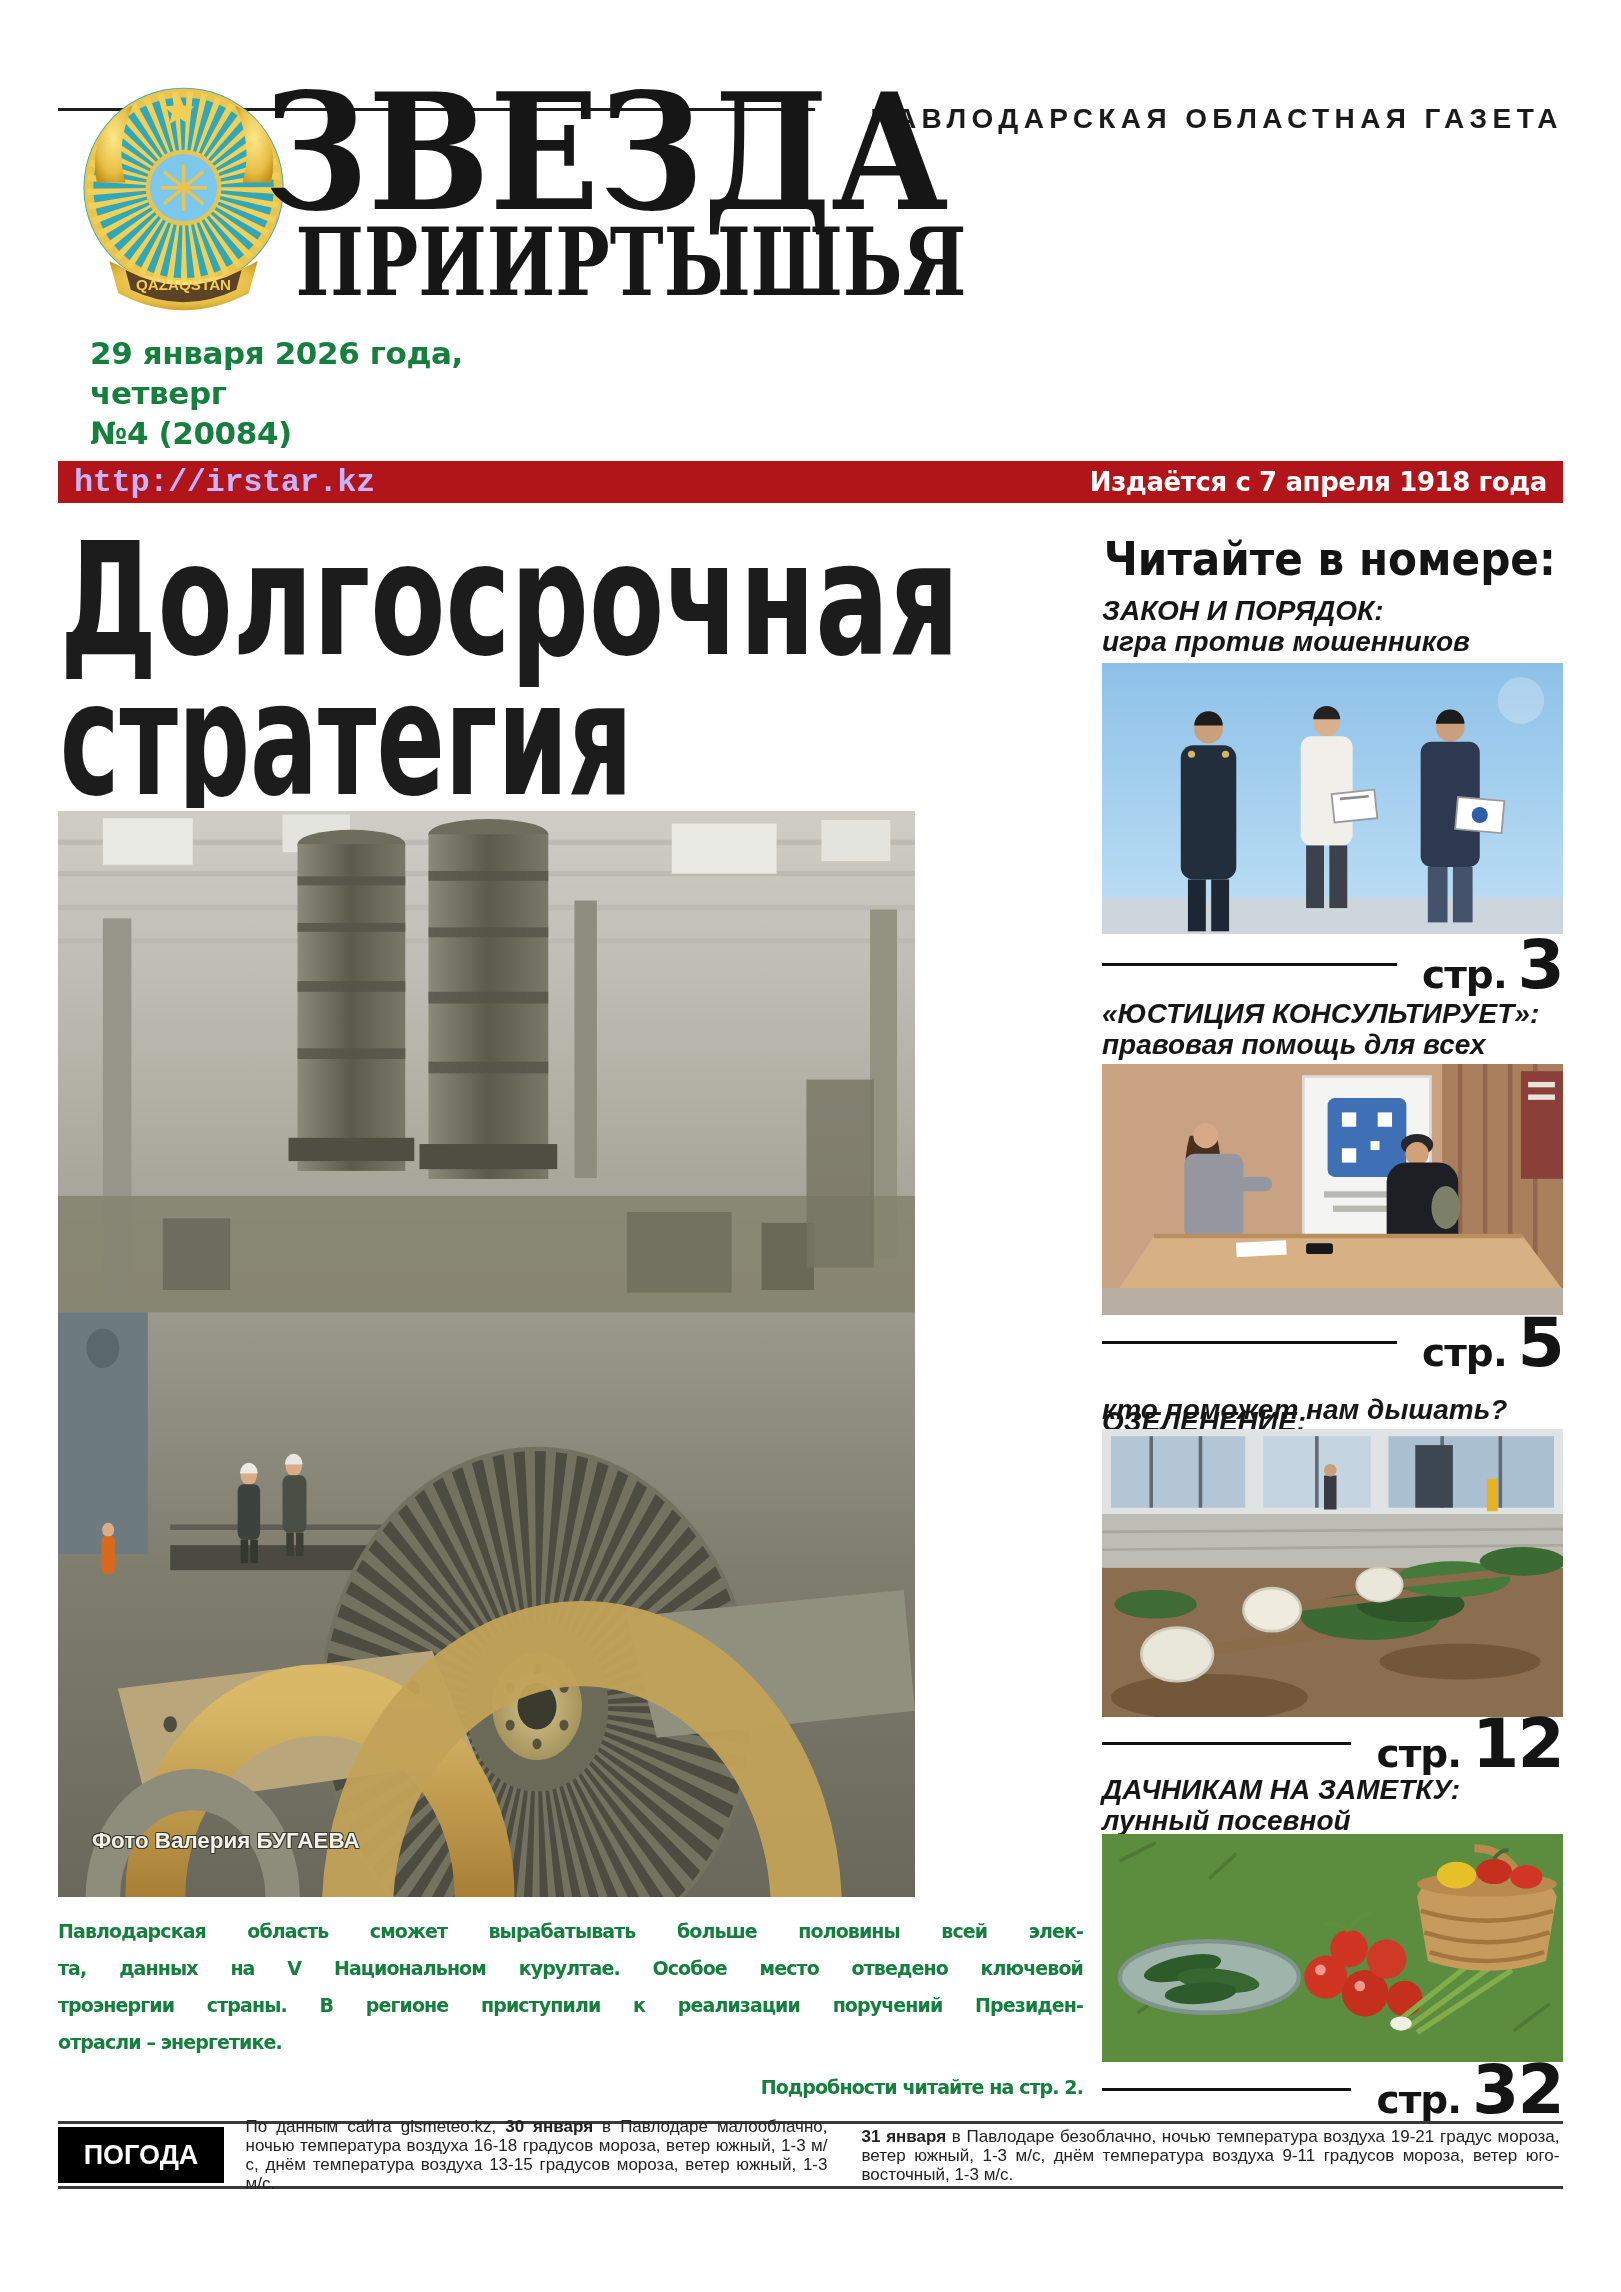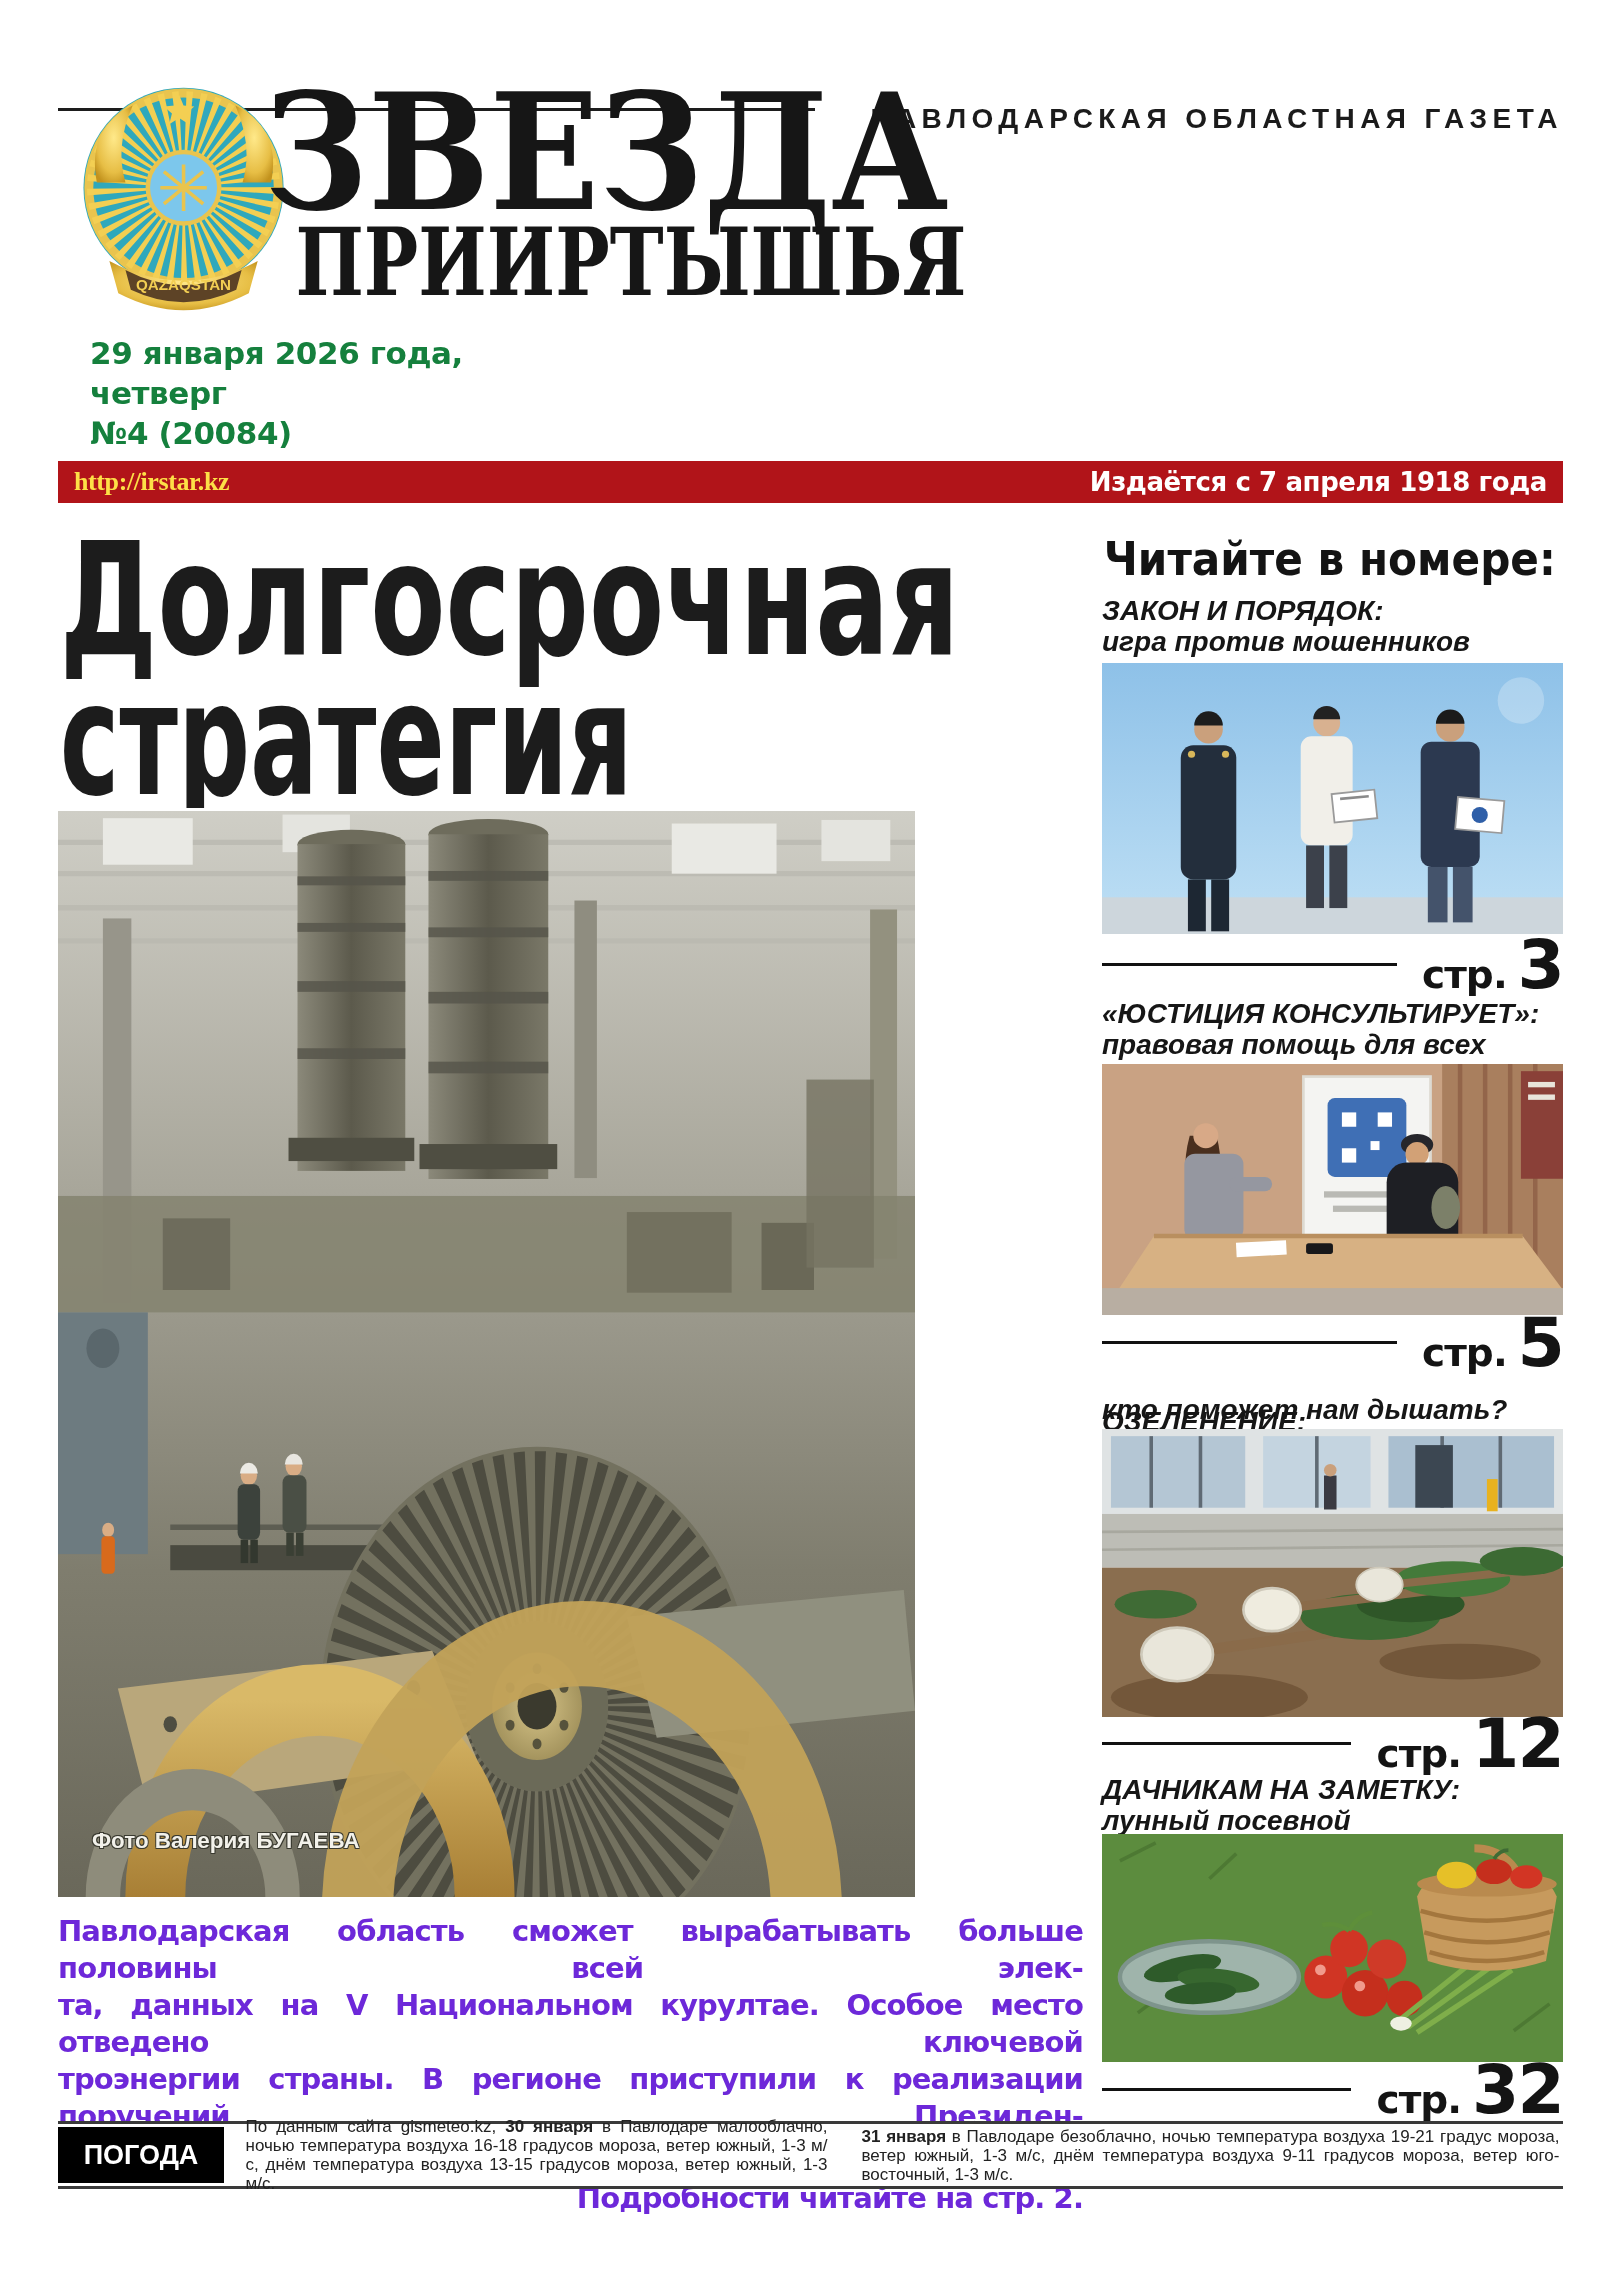--- a/index.html
+++ b/index.html
@@ -13,34 +13,34 @@
            font-family:"Liberation Sans",sans-serif;}
   .emblem{left:79px;top:75px;width:210px;height:255px;}
   .masthead-svg{left:58px;top:73px;width:1025px;height:229px;}
   .mast-t1{font-family:"DejaVu Serif",serif;font-weight:bold;fill:#161616;}
   .mast-t2{font-family:"DejaVu Serif",serif;font-weight:bold;fill:#161616;}
   .dateblock{left:90px;top:333px;font-family:"DejaVu Sans",sans-serif;
              font-size:31px;font-weight:bold;line-height:40px;color:#15803d;letter-spacing:-0.4px;}
 
   .redbar{left:58px;top:461px;width:1505px;height:42px;background:#b11419;display:flex;
           align-items:center;justify-content:space-between;padding:0 16px;box-sizing:border-box;}
-  .redbar .url{color:#fde047;font-family:Liberation Serif, serif;font-weight:bold;font-size:26px;
+  .redbar .url{color:#c4b5fd;font-family:Liberation Mono, monospace;font-weight:bold;font-size:32px;
                text-decoration:none;letter-spacing:-0.4px;}
   .redbar .since{color:#fff;font-family:"DejaVu Sans",sans-serif;font-weight:bold;font-size:26px;letter-spacing:-0.4px;}
 
   
   .headline-svg{left:58px;top:521px;width:1025px;height:287px;}
   .headline-svg text{font-family:"DejaVu Sans",sans-serif;font-weight:bold;fill:#1c1c1c;}
   .main-photo{left:58px;top:811px;width:857px;height:1086px;}
   .main-photo svg{display:block;width:100%;height:100%;}
   .photo-credit{position:absolute;left:34px;bottom:43px;color:#f2f1ea;font-size:22.4px;font-weight:bold;
                 font-family:"Liberation Sans",sans-serif;
                 text-shadow:0.9px 0.9px 0 #3a3a30,-0.9px -0.9px 0 #3a3a30,0.9px -0.9px 0 #3a3a30,-0.9px 0.9px 0 #3a3a30;}
   .lede{left:58px;top:1913px;width:1025px;font-family:"DejaVu Sans",sans-serif;font-weight:bold;
-        font-size:29px;line-height:37px;color:#6d28d9;letter-spacing:-0.9px;}
+        font-size:19px;line-height:37px;color:#15803d;letter-spacing:-0.9px;}
   .lede .jl{text-align:justify;text-align-last:justify;}
   .lede .more{text-align:right;margin-top:8px;}
 
   
   .toc-heading-svg{left:1102px;top:532px;width:461px;height:54px;}
   .toc-heading-svg text{font-family:"DejaVu Sans",sans-serif;font-weight:bold;fill:#141414;}
   .toc-label{left:1102px;width:461px;font-family:"Liberation Sans",sans-serif;font-style:italic;
              font-weight:bold;font-size:28px;color:#161616;line-height:30px;}
   .toc-photo{left:1102px;width:461px;overflow:hidden;}
   .toc-photo svg{display:block;width:100%;height:100%;}

